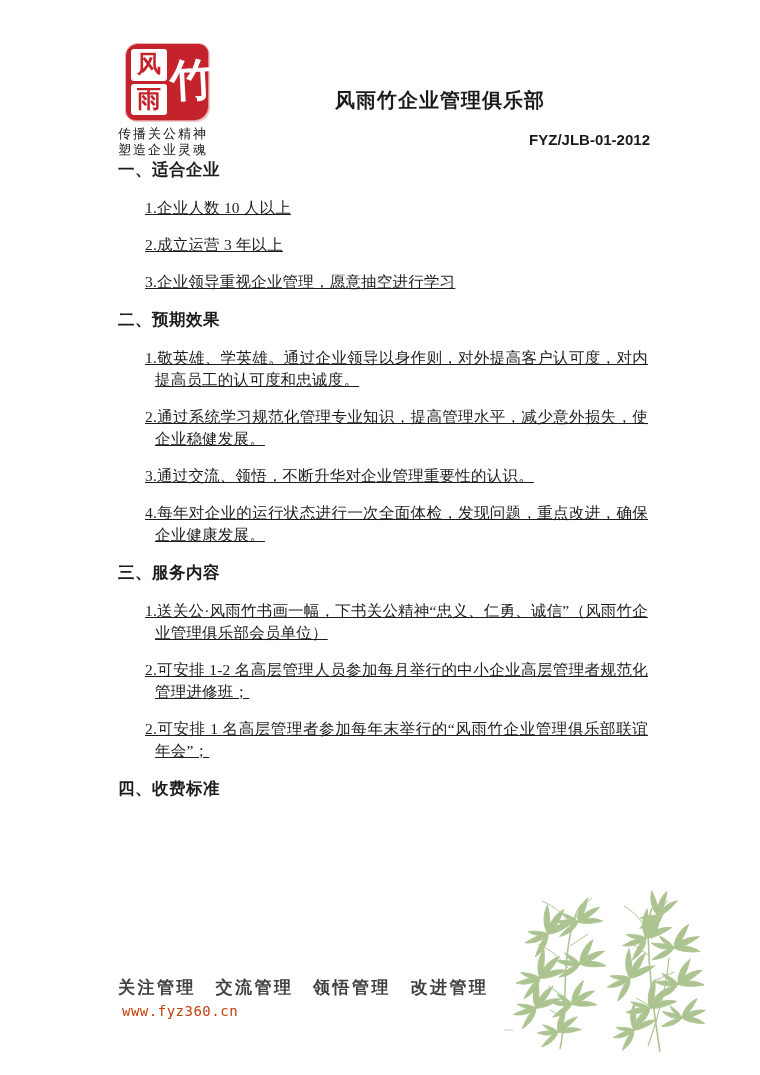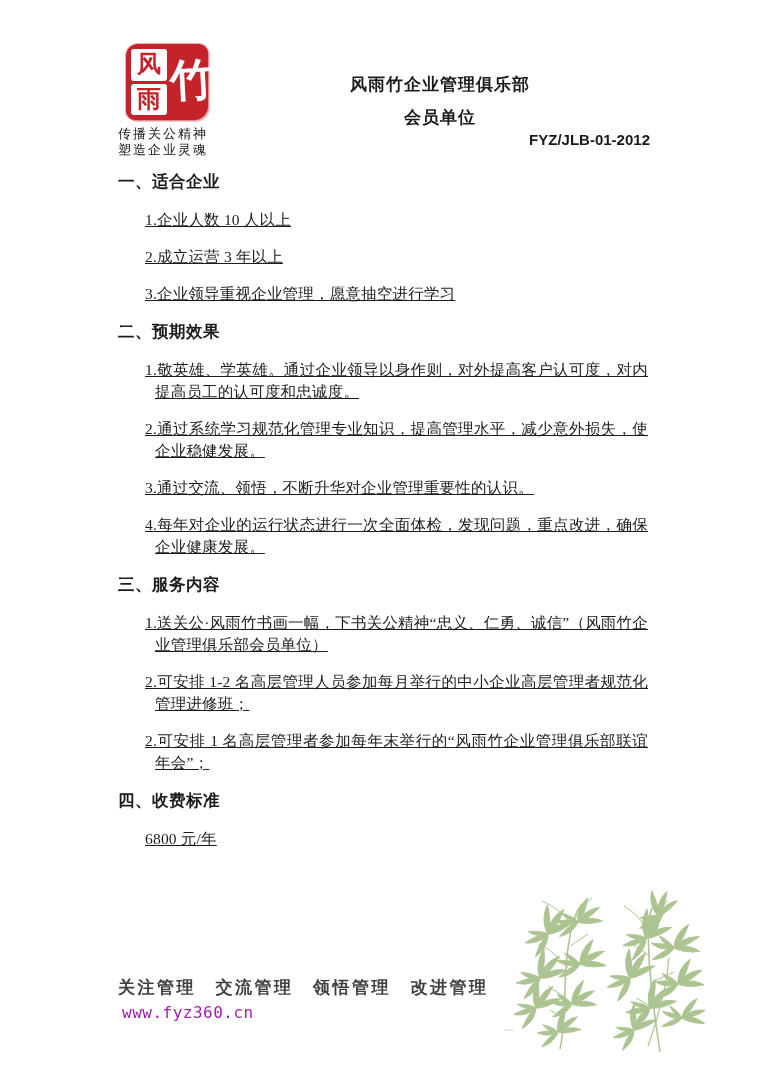--- a/index.html
+++ b/index.html
@@ -55,40 +55,40 @@
     color: #141414;
     white-space: nowrap;
   }
 
   .title-block {
     position: absolute;
     left: 160px; right: 40px; top: 68px;
     text-align: center;
   }
   .title-line {
-    margin: 0;
-    font-size: 17px;
+    margin: 16px;
+    font-size: 20px;
     line-height: 33px;
     font-weight: 600;
     letter-spacing: 1px;
     color: #1a1a1a;
   }
   .doc-code {
     position: absolute;
     right: 110px; top: 131px;
     font-family: "Liberation Sans", "DejaVu Sans", sans-serif;
     font-weight: bold;
     font-size: 15px;
     color: #1a1a1a;
   }
 
   
   .content {
     position: absolute;
-    left: 118px; top: 170px;
+    left: 118px; top: 158px;
     width: 530px;
   }
   .section { margin: 0; }
   .section-heading {
     margin: 14px 0 15px 0;
     font-size: 16.5px;
     line-height: 24px;
     font-weight: 600;
     letter-spacing: 0.5px;
   }
@@ -111,22 +111,22 @@
     color: #404040;
     font-weight: bold;
     font-size: 17px;
     letter-spacing: 2.5px;
     white-space: nowrap;
   }
   .footer-site {
     position: absolute;
     left: 122px; top: 1003px;
     font-family: "DejaVu Sans Mono", "Liberation Mono", monospace;
-    font-size: 16px;
-    color: #a21caf;
+    font-size: 14px;
+    color: #c2410c;
     letter-spacing: 0.5px;
   }
 
   
   .bamboo {
     position: absolute;
     left: 498px; top: 886px;
     width: 240px; height: 170px;
   }
 </style>
@@ -144,21 +144,20 @@
       <div class="seal-right">竹</div>
     </div>
     <div class="seal-tagline">
       <div>传播关公精神</div>
       <div>塑造企业灵魂</div>
     </div>
   </div>
 
   <div class="title-block">
     <h1 class="title-line">风雨竹企业管理俱乐部</h1>
-    <h1 class="title-line">会员单位</h1>
   </div>
 
   <div class="doc-code">FYZ/JLB-01-2012</div>
 
   <div class="content">
 
     <div class="section">
       <div class="section-heading">一、适合企业</div>
       <div class="item">1.企业人数 10 人以上</div>
       <div class="item">2.成立运营 3 年以上</div>
@@ -175,21 +174,20 @@
 
     <div class="section">
       <div class="section-heading">三、服务内容</div>
       <div class="item">1.送关公·风雨竹书画一幅，下书关公精神“忠义、仁勇、诚信”（风雨竹企业管理俱乐部会员单位）</div>
       <div class="item">2.可安排 1-2 名高层管理人员参加每月举行的中小企业高层管理者规范化管理进修班；</div>
       <div class="item">2.可安排 1 名高层管理者参加每年末举行的“风雨竹企业管理俱乐部联谊年会”；</div>
     </div>
 
     <div class="section">
       <div class="section-heading">四、收费标准</div>
-      <div class="item">6800 元/年</div>
     </div>
 
   </div>
 
   <div class="footer-slogan">关注管理　交流管理　领悟管理　改进管理</div>
   <div class="footer-site">www.fyz360.cn</div>
 
   <svg class="bamboo" viewBox="0 0 240 170" aria-hidden="true">
     <defs>
       <path id="leaf" d="M0,0 C7,-7 18,-9.5 28,-7 C18,-2 7,1.5 0,0 Z"></path>

